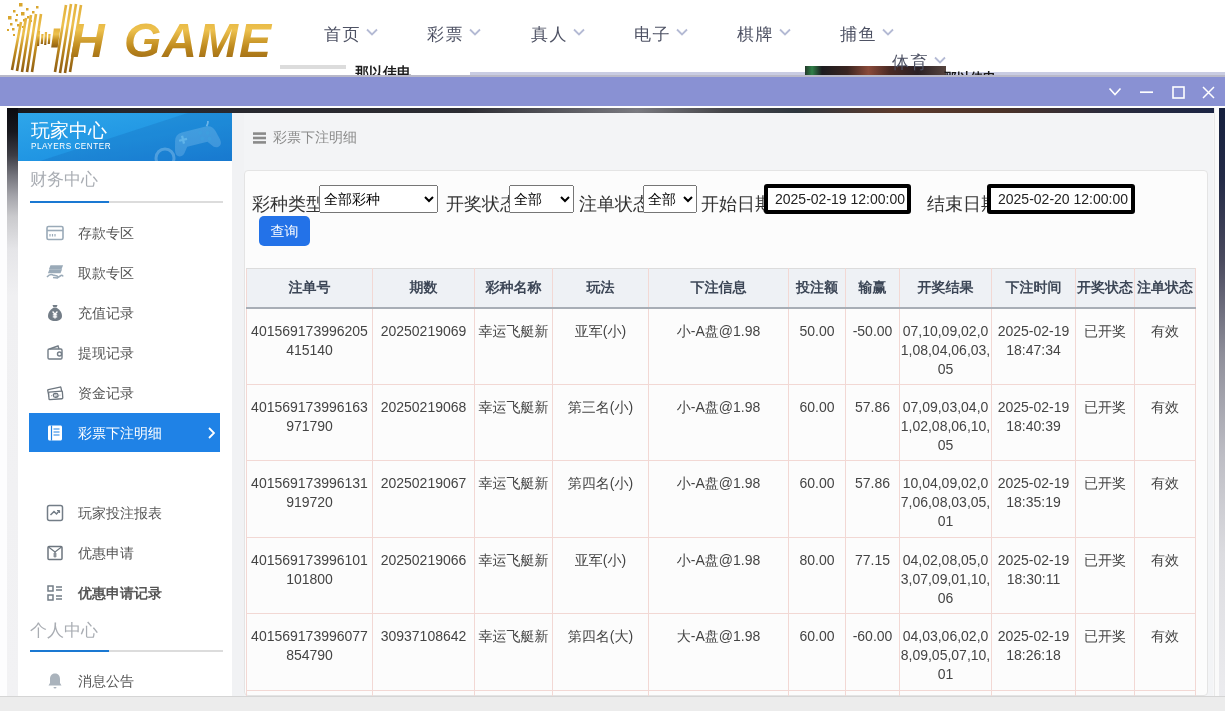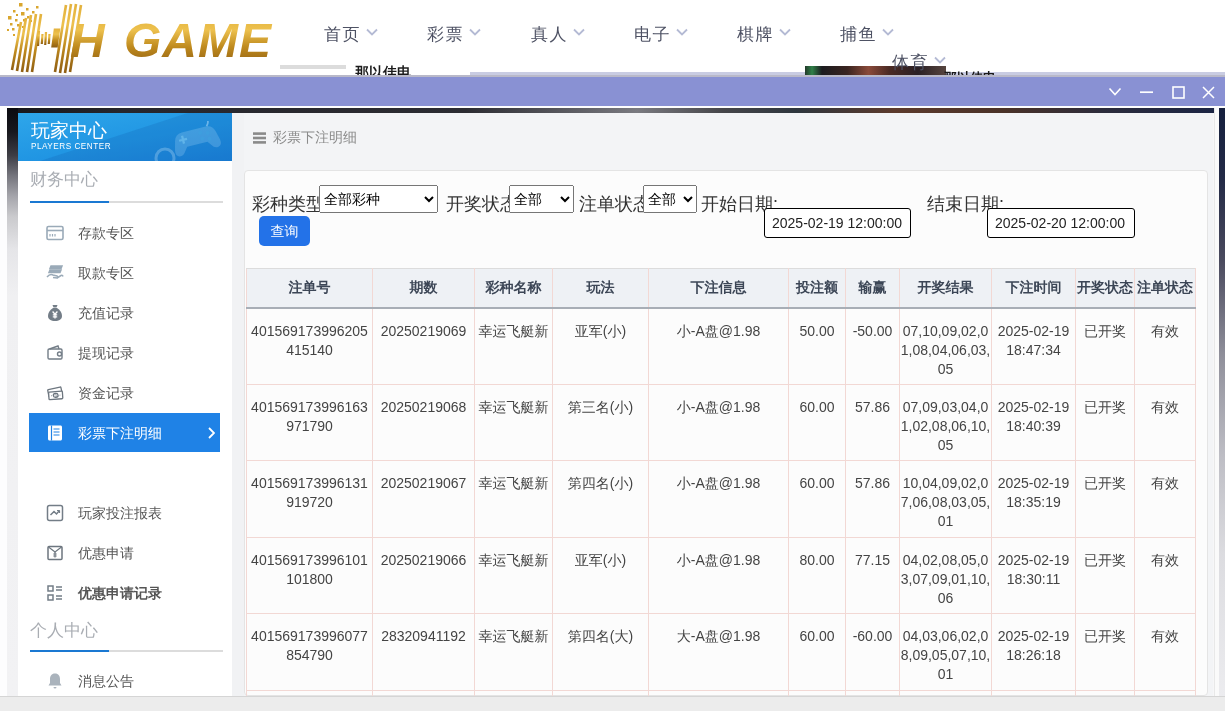--- a/index.html
+++ b/index.html
@@ -42,22 +42,22 @@
 .mactive .ic { position:absolute; left:17px; top:11px; width:18px; height:18px; }
 .mactive .tx { position:absolute; left:49px; top:12px; }
 
 #main { position:absolute; left:226px; top:0; width:969px; height:583px; background:#f3f4f6; }
 #crumb { position:absolute; left:9px; top:16px; color:#8b8b8b; font-size:14px; }
 #card { position:absolute; left:0px; top:57px; width:964px; height:526px; background:#fcfcfc;
   border:1px solid #e4e4e4; border-radius:4px; }
 
 .flabel { position:absolute; top:79px; font-size:18px; color:#333; }
 select.f { position:absolute; top:72px; height:28px; font-size:14px; font-family:"Liberation Sans",sans-serif; }
-input.f { position:absolute; top:71px; height:30px; font-size:14px; border:1px solid #000000; border-radius:3px;
-  padding-left:7px; color:#222; font-family:"Liberation Sans",sans-serif;margin-top:24px; }
+input.f { position:absolute; top:71px; height:30px; font-size:14px; border:4px solid #000000; border-radius:3px;
+  padding-left:7px; color:#222; font-family:"Liberation Sans",sans-serif; }
 #qbtn { position:absolute; left:15px; top:103px; width:51px; height:30px; background:#2372e8; color:#fff;
   font-size:14px; border:none; border-radius:5px; text-align:center; line-height:30px; }
 
 #tbl { position:absolute; left:2px; top:155px; border-collapse:collapse; table-layout:fixed; width:950px;
   font-size:14px; color:#444; }
 #tbl th { background:#eef1f5; color:#3c4656; font-weight:bold; height:39px;
   border:1px solid #f2d8d4; border-top:1px solid #dcdcdc; border-bottom:2px solid #a8aeb6; }
 #tbl td { border:1px solid #f2d8d4; text-align:center; vertical-align:top;
   padding-top:13px; height:76.5px; line-height:19px; }
 #graybar { position:absolute; left:0; top:696px; width:1225px; height:15px; background:#ececec;
@@ -421,21 +421,21 @@
                 <td>小-A盘@1.98</td>
                 <td>80.00</td>
                 <td>77.15</td>
                 <td>04,02,08,05,0<br>3,07,09,01,10,<br>06</td>
                 <td>2025-02-19<br>18:30:11</td>
                 <td>已开奖</td>
                 <td>有效</td>
               </tr>
           <tr>
                 <td>401569173996077<br>854790</td>
-                <td>28320941192</td>
+                <td>30937108642</td>
                 <td>幸运飞艇新</td>
                 <td>第四名(大)</td>
                 <td>大-A盘@1.98</td>
                 <td>60.00</td>
                 <td>-60.00</td>
                 <td>04,03,06,02,0<br>8,09,05,07,10,<br>01</td>
                 <td>2025-02-19<br>18:26:18</td>
                 <td>已开奖</td>
                 <td>有效</td>
               </tr>

